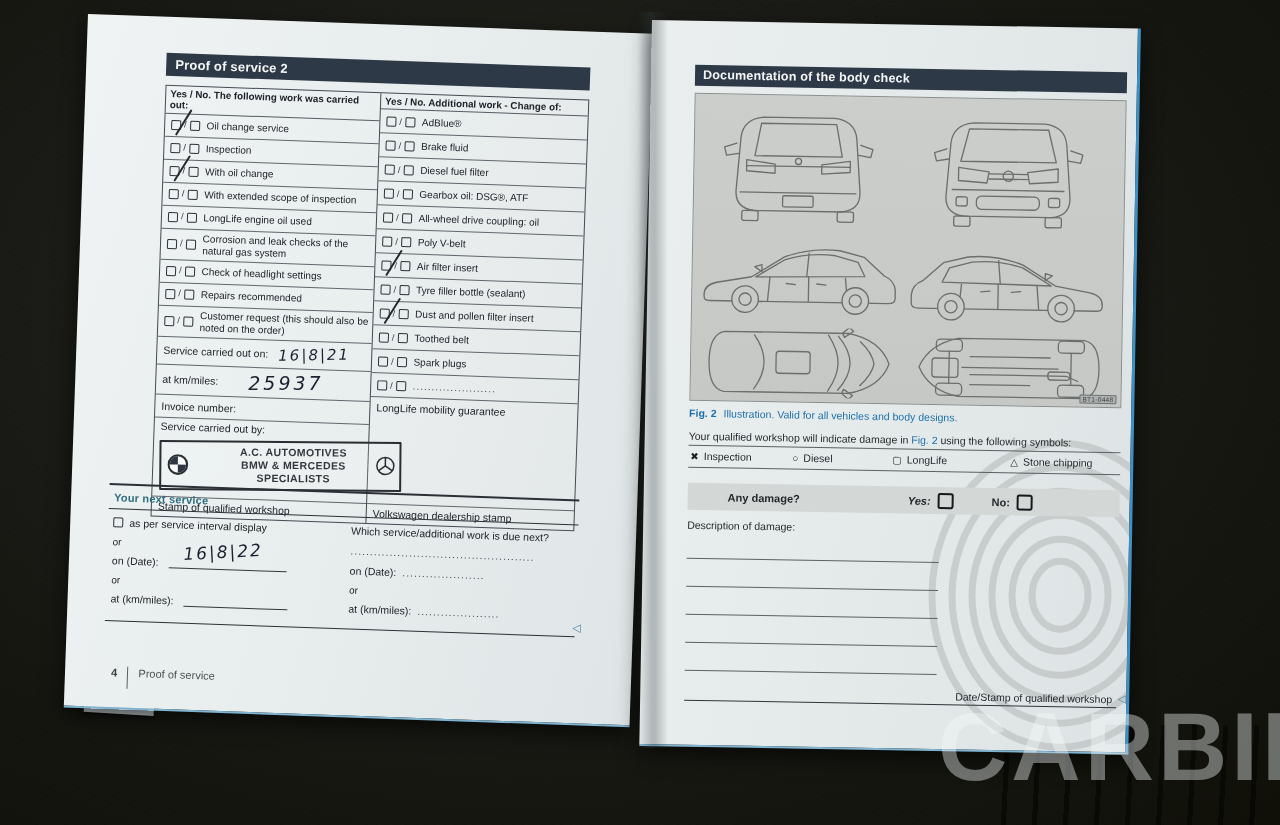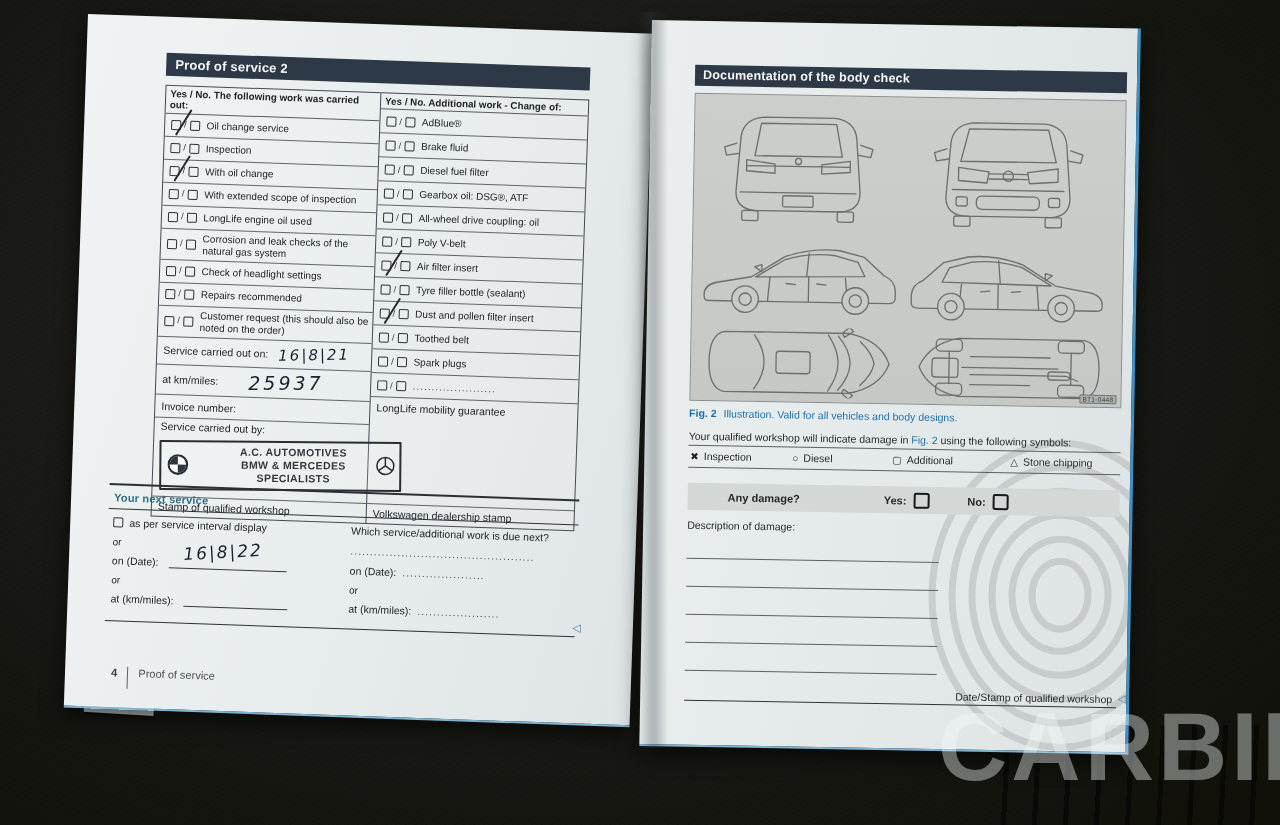--- a/index.html
+++ b/index.html
@@ -104,21 +104,21 @@
   .caption{margin-top:6px;font-size:10.5px;color:#1c6fad;}
   .caption b{margin-right:7px;}
   .intro{margin-top:11px;font-size:10.5px;border-bottom:1px solid #5b6065;padding-bottom:3px;}
   .figref{color:#1c6fad;}
   .symbols{display:flex;align-items:center;font-size:10.5px;padding:4px 0 5px 2px;border-bottom:1px solid #5b6065;}
   .sym{display:flex;align-items:center;gap:5px;}
   .sym .glyph{font-size:10px;color:#1b1f24;}
   .sym0{width:102px;} .sym1{width:100px;} .sym2{width:118px;} .sym3{flex:1;}
   .dmgband{margin-top:15px;height:27px;background:#d3d7d5;display:flex;align-items:center;font-size:11px;font-weight:bold;}
   .dmgband .q{margin-left:40px;}
-  .dmgband .yes{margin-left:84px;}
+  .dmgband .yes{margin-left:108px;font-style:italic;}
   .dmgband .no{margin-left:38px;}
   .dmg-cb{width:12px;height:12px;border:2px solid #15181c;border-radius:2.5px;margin-left:7px;background:transparent;}
   .desclabel{margin-top:9px;font-size:10.5px;}
   .desc-line{width:252px;height:27px;border-bottom:1.1px solid #5b6065;}
   .datestamp-row{display:flex;justify-content:flex-end;margin-top:15px;font-size:10.5px;padding-right:4px;}
   .full-rule{border-bottom:1.5px solid #2f343a;margin-top:2px;position:relative;}
   .full-rule .marker{position:absolute;right:-10px;top:-14px;}
   .rp-footer{margin-top:40px;display:flex;justify-content:flex-end;align-items:center;
     font-size:11px;color:#2a2e33;padding-right:14px;}
   .rp-footer .svc{font-weight:bold;}
@@ -523,21 +523,21 @@
         <span class="sym sym0">
             <span class="glyph">✖</span>
             <span>Inspection</span>
           </span>
         <span class="sym sym1">
             <span class="glyph">○</span>
             <span>Diesel</span>
           </span>
         <span class="sym sym2">
             <span class="glyph">▢</span>
-            <span>Additional</span>
+            <span>LongLife</span>
           </span>
         <span class="sym sym3">
             <span class="glyph">△</span>
             <span>Stone chipping</span>
           </span>
       </div>
 
       <div class="dmgband">
         <span class="q">Any damage?</span>
         <span class="yes">Yes:</span>

